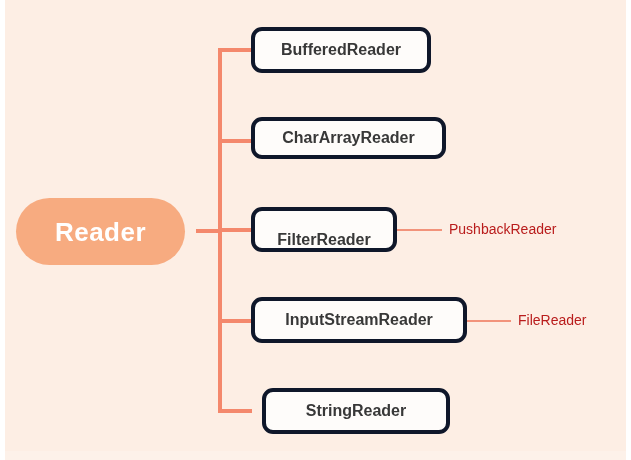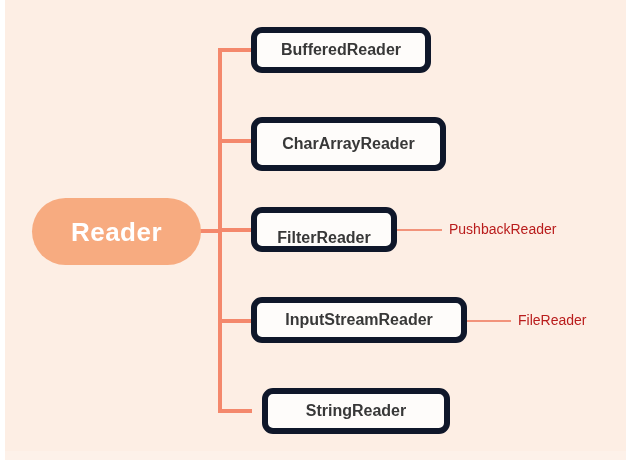--- a/index.html
+++ b/index.html
@@ -39,21 +39,21 @@
     bottom: 0;
     width: 5px;
     background: #ffffff;
   }
   .edge-strip.left  { left: 0; }
   .edge-strip.right { right: 0; }
 
   
   .root-node {
     position: absolute;
-    left: 32px;
+    left: 16px;
     top: 198px;
     width: 169px;
     height: 67px;
     background: #f7ab80;
     border-radius: 34px;
     display: flex;
     align-items: center;
     justify-content: center;
     box-sizing: border-box;
   }
@@ -75,21 +75,21 @@
 
   .line.thin {
     background: #f2937b;
     height: 2px;
   }
 
   
   .node-box {
     position: absolute;
     background: #fefcfa;
-    border: 6px solid #0f172a;
+    border: 4px solid #0f172a;
     border-radius: 11px;
     display: flex;
     align-items: center;
     justify-content: center;
     box-sizing: border-box;
   }
   .node-label {
     color: #383838;
     font-size: 16px;
     font-weight: bold;
@@ -145,21 +145,21 @@
   <div class="line thin" style="left:467px; top:320px; width:44px;"></div>
 
   <div class="root-node">
     <span class="root-label">Reader</span>
   </div>
 
   <div class="node-box" style="left:251px; top:27px; width:180px; height:46px;">
     <span class="node-label">BufferedReader</span>
   </div>
 
-  <div class="node-box" style="left:251px; top:117px; width:195px; height:54px;">
+  <div class="node-box" style="left:251px; top:117px; width:195px; height:42px;">
     <span class="node-label">CharArrayReader</span>
   </div>
 
   <div class="node-box" style="left:251px; top:207px; width:146px; height:45px;align-items:flex-end;">
     <span class="node-label">FilterReader</span>
   </div>
 
   <div class="node-box" style="left:251px; top:297px; width:216px; height:46px;">
     <span class="node-label">InputStreamReader</span>
   </div>

